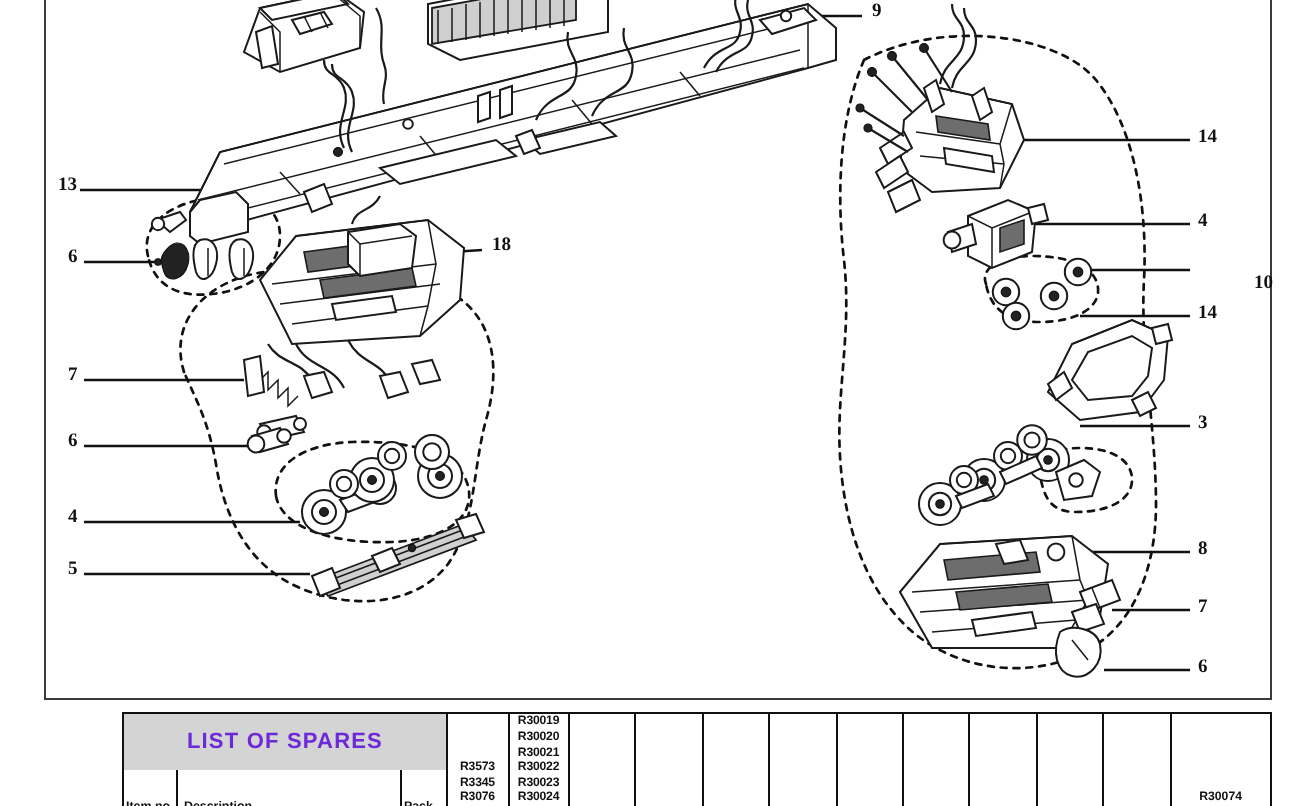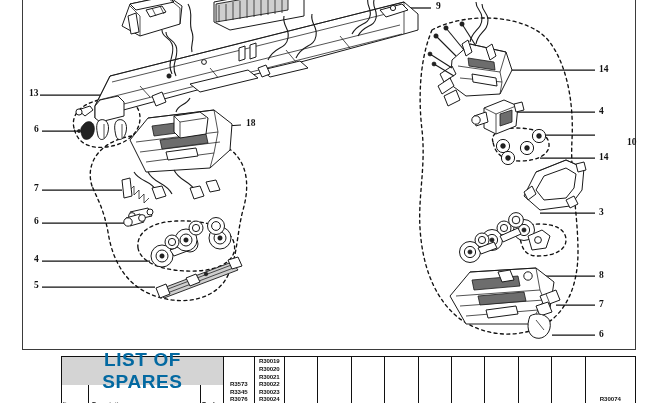--- a/index.html
+++ b/index.html
@@ -51,21 +51,21 @@
   .col{box-sizing:border-box;border-right:1.1px solid #111;height:100%;position:relative;}
   .col:last-child{border-right:none;}
   .c-title{width:170px;}
   .title-band{
     height:28px;background:#d4d4d4;
     display:flex;align-items:center;justify-content:center;
     border-bottom:0px;
   }
   .title-band span{
     font-family:"Liberation Sans", sans-serif;
-    font-weight:700;font-size:19px;letter-spacing:.6px;color:#0369a1;text-align:center;
+    font-weight:700;font-size:11px;letter-spacing:.6px;color:#6d28d9;text-align:center;
   }
   .sub-row{display:flex;height:19px;}
   .sub-item{width:27px;box-sizing:border-box;border-right:1.1px solid #111;
             display:flex;align-items:flex-end;padding-left:1px;}
   .sub-desc{flex:1;box-sizing:border-box;border-right:1.1px solid #111;
             display:flex;align-items:flex-end;padding-left:3px;}
   .sub-pack{width:22px;box-sizing:border-box;
             display:flex;align-items:flex-end;padding-left:1px;}
   .sub-txt{
     font-family:"Liberation Sans", sans-serif;

